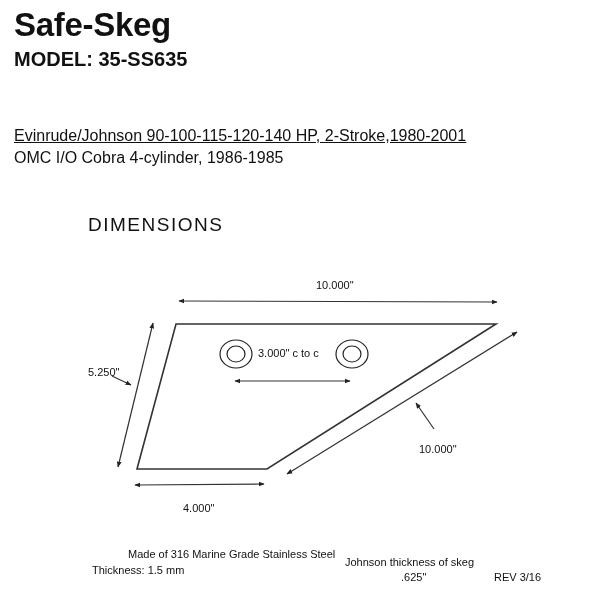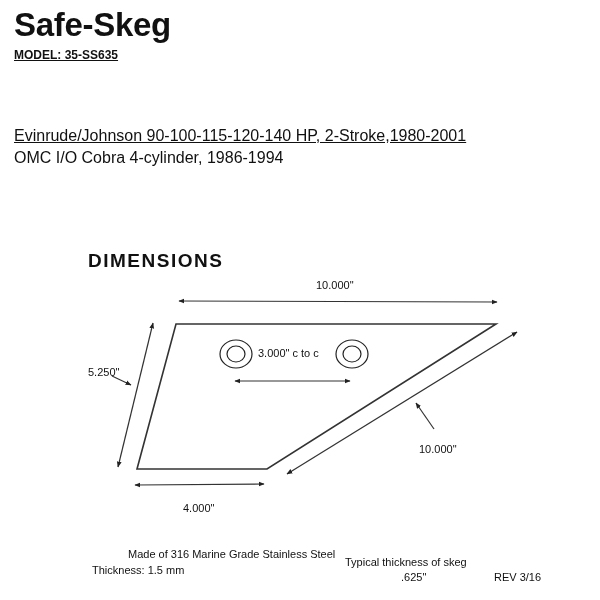--- a/index.html
+++ b/index.html
@@ -1,35 +1,35 @@
 <!DOCTYPE html>
 <html><head>
 <meta charset="utf-8">
 <style>
   html, body { margin: 0; padding: 0; background: #ffffff; }
   body { width: 600px; height: 600px; position: relative; overflow: hidden;
          font-family: "Liberation Sans", "DejaVu Sans", sans-serif; color: #111; }
   .abs { position: absolute; white-space: nowrap; }
   .title { left: 14px; top: 6px; font-size: 33px; font-weight: bold; letter-spacing: -0.3px; text-align: right; }
-  .model { left: 14px; top: 48px; font-size: 12px; font-weight: bold; text-decoration: underline; }
+  .model { left: 14px; top: 48px; font-size: 20px; font-weight: bold; }
   .app1 { left: 14px; top: 127px; font-size: 16px; text-decoration: underline; }
   .app2 { left: 14px; top: 149px; font-size: 16px; }
-  .dims { left: 88px; top: 214px; font-size: 19px; font-weight: bold; letter-spacing: 1.5px; margin-top: 36px; }
+  .dims { left: 88px; top: 214px; font-size: 19px; font-weight: normal; letter-spacing: 1.5px; }
   .lbl { font-size: 11px; }
   .foot { font-size: 11px; }
   svg.drawing { position: absolute; left: 0; top: 0; }
 </style>
 </head>
 <body>
 
 <div class="abs title">Safe-Skeg</div>
 <div class="abs model">MODEL: 35-SS635</div>
 
 <div class="abs app1">Evinrude/Johnson 90-100-115-120-140 HP, 2-Stroke,1980-2001</div>
-<div class="abs app2">OMC I/O Cobra 4-cylinder, 1986-1994</div>
+<div class="abs app2">OMC I/O Cobra 4-cylinder, 1986-1985</div>
 
 <div class="abs dims">DIMENSIONS</div>
 
 <svg class="drawing" width="600" height="600" viewBox="0 0 600 600">
   <defs>
     <marker id="ah" viewBox="0 0 10 10" refX="9" refY="5" markerWidth="5" markerHeight="5" orient="auto-start-reverse">
       <path d="M0,1 L10,5 L0,9 z" fill="#222"></path>
     </marker>
   </defs>
 
@@ -60,15 +60,15 @@
 </svg>
 
 <div class="abs lbl" style="left:316px; top:279px;">10.000"</div>
 <div class="abs lbl" style="left:88px; top:366px;">5.250"</div>
 <div class="abs lbl" style="left:258px; top:347px;">3.000" c to c</div>
 <div class="abs lbl" style="left:419px; top:443px;">10.000"</div>
 <div class="abs lbl" style="left:183px; top:502px;">4.000"</div>
 
 <div class="abs foot" style="left:92px; top:548px;margin-left:36px;">Made of 316 Marine Grade Stainless Steel</div>
 <div class="abs foot" style="left:92px; top:564px;">Thickness:  1.5 mm</div>
-<div class="abs foot" style="left:345px; top:556px;">Typical thickness of skeg</div>
+<div class="abs foot" style="left:345px; top:556px;">Johnson thickness of skeg</div>
 <div class="abs foot" style="left:401px; top:571px;">.625"</div>
 <div class="abs foot" style="left:494px; top:571px;">REV 3/16</div>
 
 </body></html>

